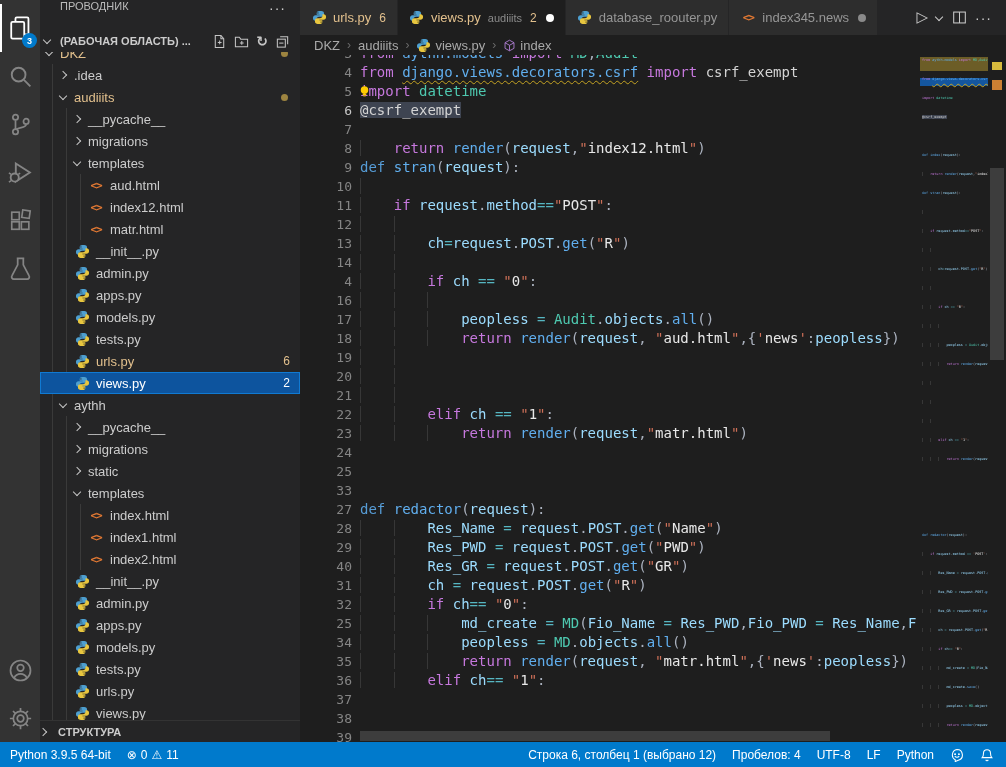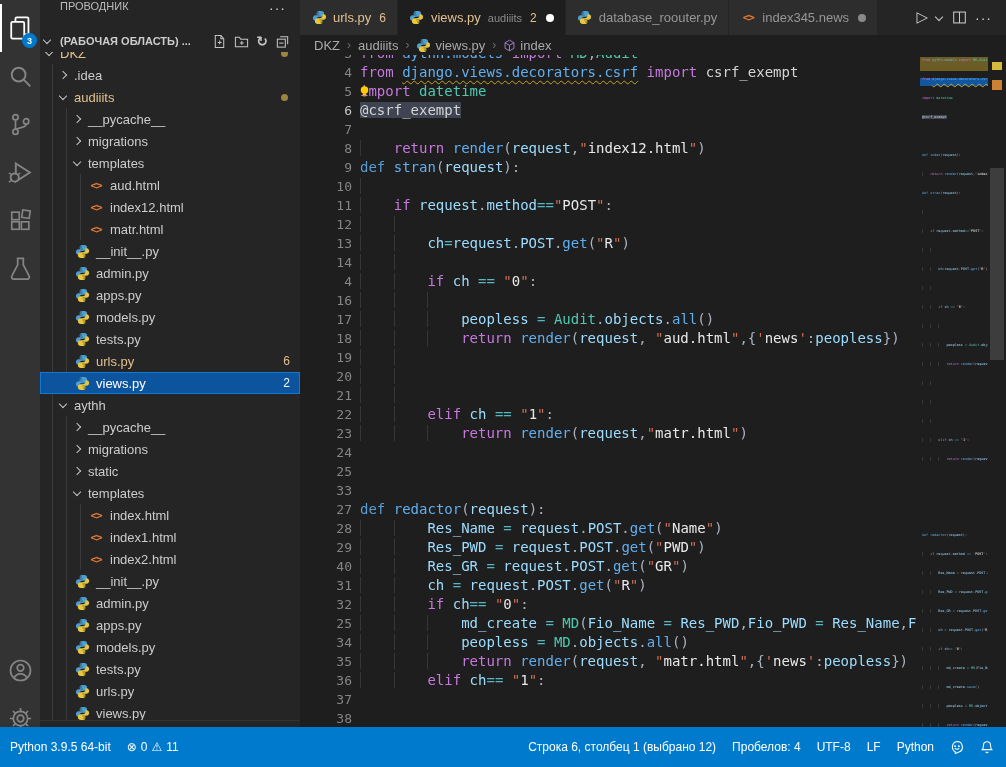--- a/index.html
+++ b/index.html
@@ -87,21 +87,21 @@
   .minimap pre{position:absolute;top:2px;left:2px;margin:0;font:3.4px/7.2px "DejaVu Sans Mono",monospace;white-space:pre}
   .mm-warn{position:absolute;left:0;width:68px;top:2px;height:14px;background:rgba(203,170,50,.45)}
   .mm-sel{position:absolute;left:0;width:68px;top:23px;height:8px;background:rgba(19,92,172,.9)}
   .vscroll{position:absolute;left:688px;top:0;width:18px;height:687px}
   .vthumb{position:absolute;left:2px;width:14px;top:113px;height:192px;background:rgba(121,121,121,.35)}
   .mark-warn1{position:absolute;left:4px;width:10px;top:7px;height:8px;background:#d7ba3d}
   .mark-warn2{position:absolute;left:4px;width:10px;top:25px;height:10px;background:#cc8033}
   .hthumb{position:absolute;left:60px;width:470px;bottom:1px;height:10px;background:rgba(121,121,121,.35)}
 
   
-  .statusbar{position:absolute;left:0;bottom:0;width:1006px;height:40px;background:#007acc;color:#ffffff;
+  .statusbar{position:absolute;left:0;bottom:0;width:1006px;height:25px;background:#007acc;color:#ffffff;
              display:flex;align-items:center;font-size:12px;z-index:8;
              font-family:"Liberation Sans","DejaVu Sans",sans-serif}
   .statusbar .item{display:flex;align-items:center;gap:4px;cursor:pointer;white-space:nowrap}
   .statusbar .left{display:flex;align-items:center;gap:16px;padding-left:10px}
   .statusbar .right{margin-left:auto;display:flex;align-items:center;gap:16px;padding-right:12px}
   .sicon{font-family:"DejaVu Sans",sans-serif;font-size:12px}
 </style>
 </head>
 <body>
 

